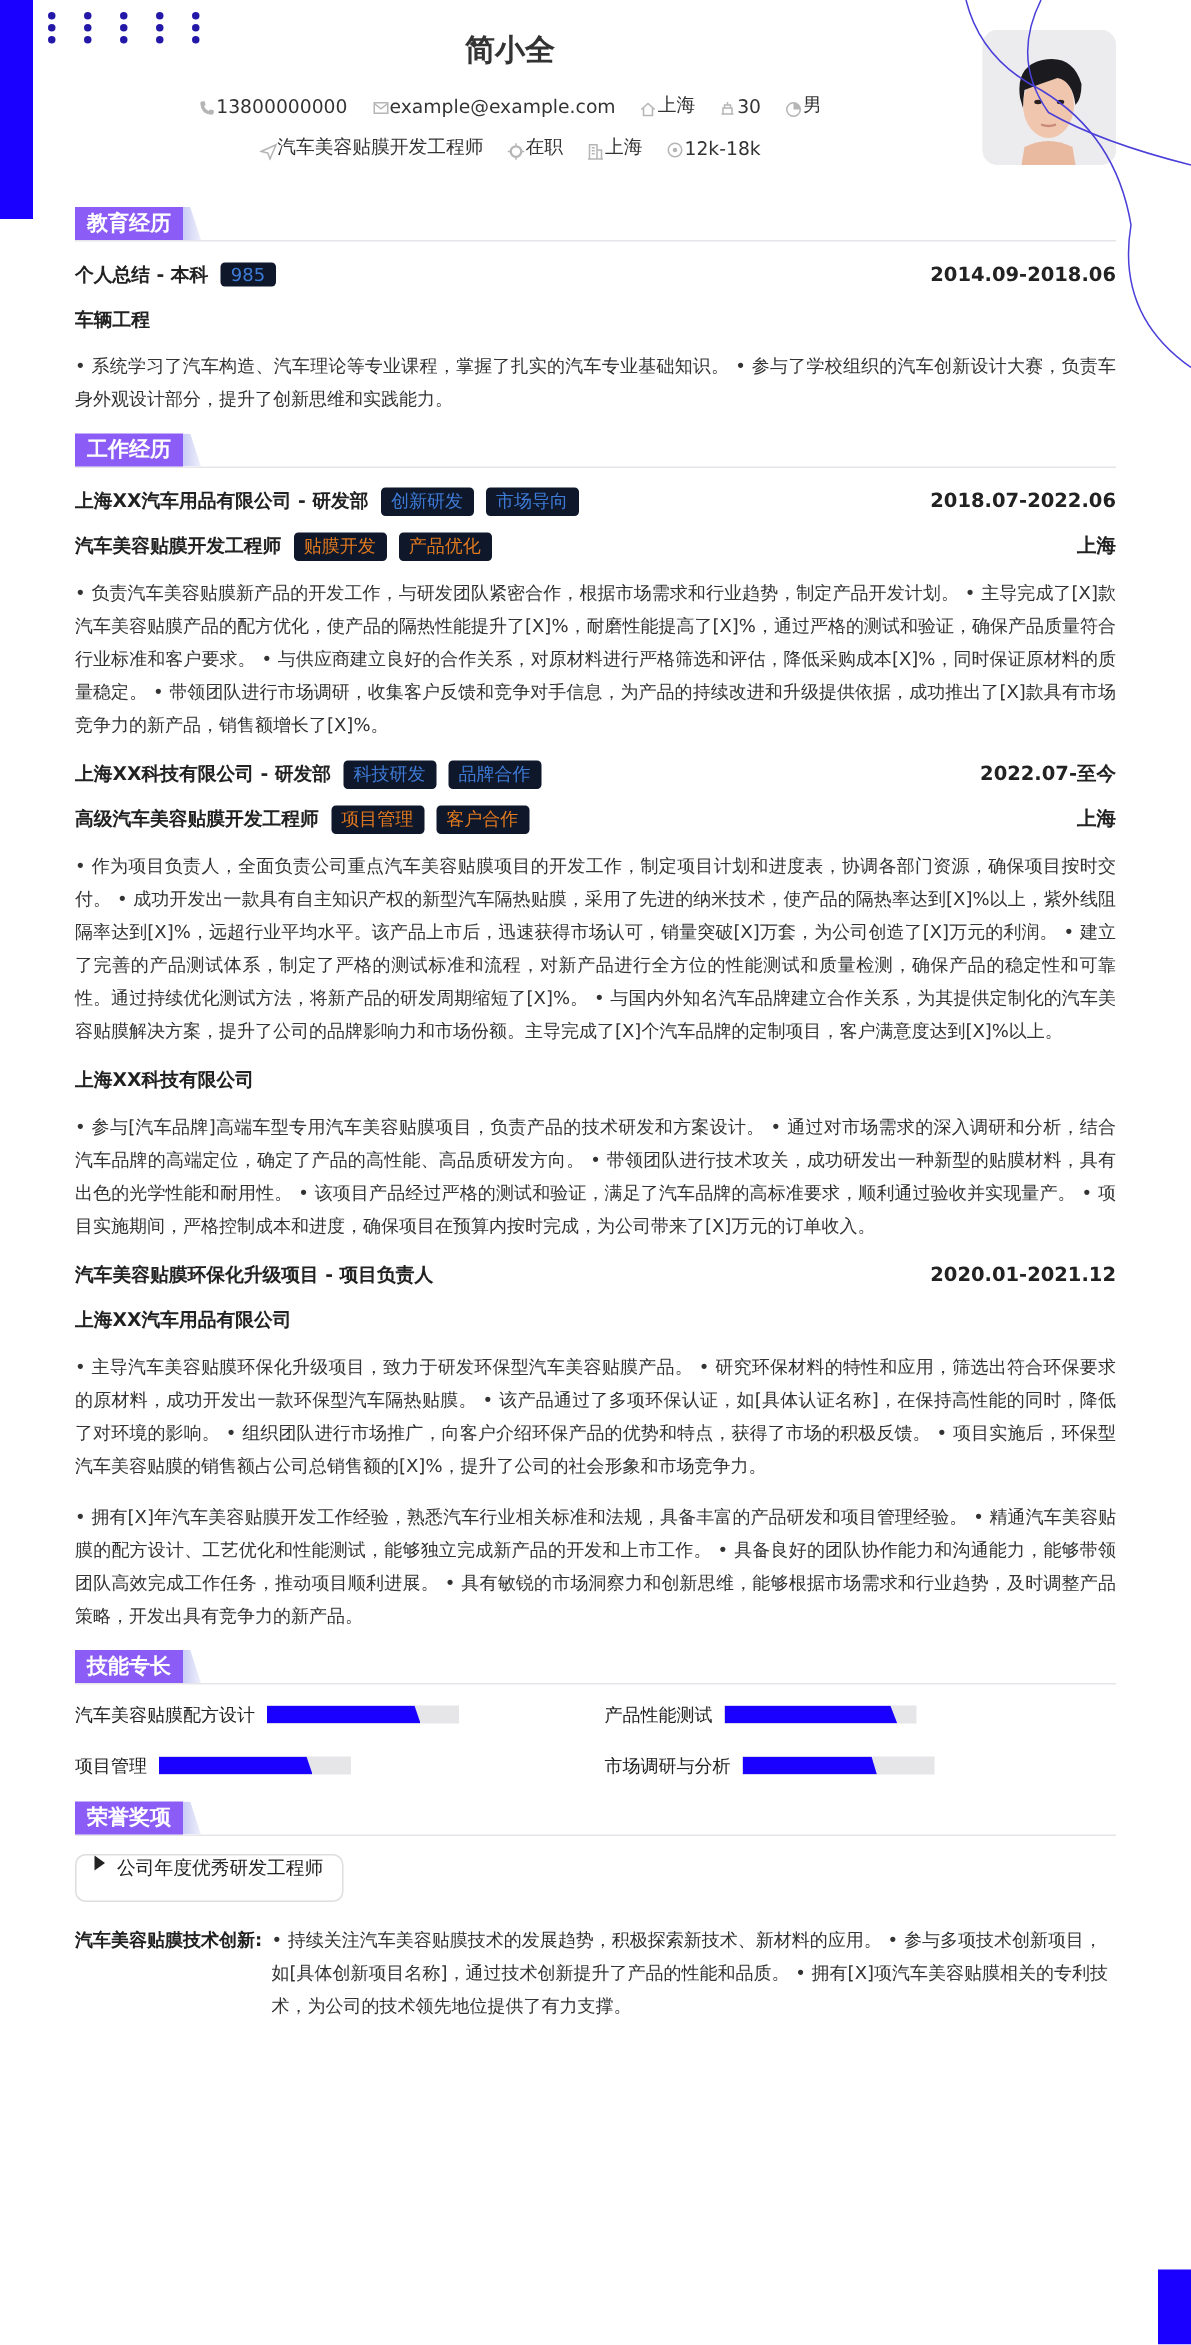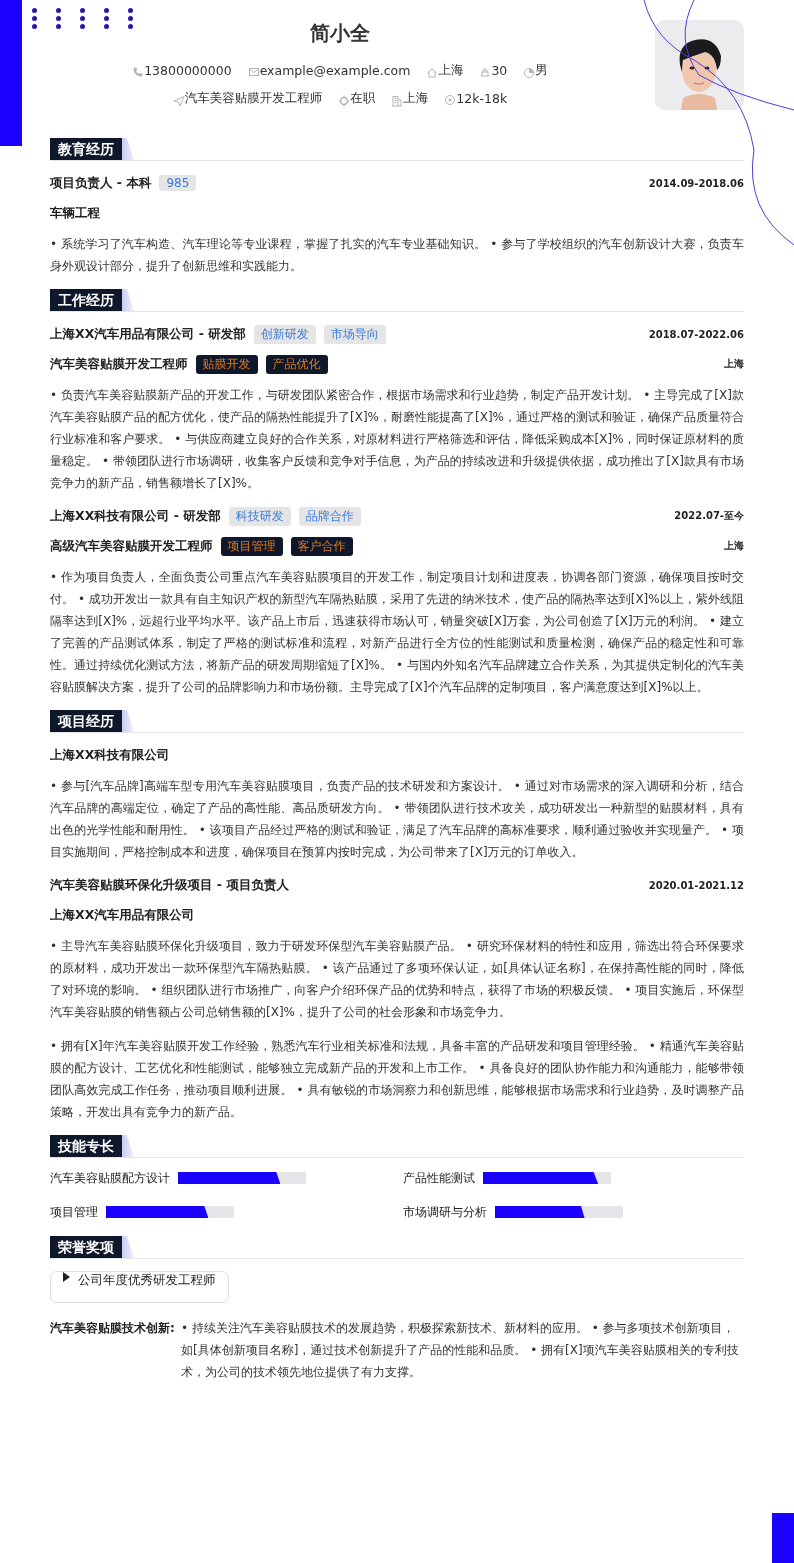--- a/index.html
+++ b/index.html
@@ -24,28 +24,28 @@
   .info-row.r1 { top: 62px; }
   .info-row.r2 { top: 90px; }
   .info-item { display: flex; align-items: flex-end; gap: 0; margin: 0 5px; }
   .ico { width: 12px; height: 12px; display: inline-block; color: #b5b5b5; }
   .ico svg { width: 12px; height: 12px; display: block; }
   .photo { position: absolute; left: 655px; top: 20px; width: 89px; height: 90px; border-radius: 10px; background: #ececef; overflow: hidden; }
 
   .main { position: absolute; left: 50px; top: 138px; width: 694px; }
   .section { margin-top: 0; }
   .sec-head { position: relative; height: 23px; border-bottom: 1px solid #e6e6ea; margin-bottom: 12px; }
-  .sec-title { position: absolute; left: 0; top: 0; height: 22px; padding: 0 8px; background: #0f172a; color: #fff; font-size: 14px; line-height: 22px; font-weight: bold; }
+  .sec-title { position: absolute; left: 0; top: 0; height: 22px; padding: 0 8px; background: #8b5cf6; color: #fff; font-size: 14px; line-height: 22px; font-weight: bold; }
   .sec-title::after { content: ""; position: absolute; right: -12px; top: 0; width: 12px; height: 22px; background: linear-gradient(90deg, #c9ccf4, #eef0fb); clip-path: polygon(0 0, 40% 0, 100% 100%, 0 100%); }
 
   .row { display: flex; justify-content: space-between; align-items: center; height: 20px; margin-bottom: 10px; }
   .row .left { display: flex; align-items: center; gap: 8px; font-weight: bold; font-size: 12.5px; color: #222; }
-  .row .right { font-weight: bold; font-size: 10px; color: #222; }
+  .row .right { font-weight: bold; font-size: 13px; color: #222; }
   .tag { font-weight: normal; font-size: 12px; padding: 1px 7px; border-radius: 3px; }
-  .tag.blue { color: #3d7bd6; background: #e5e5e5; }
+  .tag.blue { color: #3d7bd6; background: #0f172a; }
   .tag.orange { color: #e0791f; background: #0f172a; }
   .desc { font-size: 12px; line-height: 22px; color: #333; margin-bottom: 12px; text-align: justify; }
 
   .skills { display: grid; grid-template-columns: 353px 341px; row-gap: 14px; margin-bottom: 14px; margin-top: -2px; font-family: Liberation Serif, serif; }
   .skill { display: flex; align-items: center; gap: 8px; font-size: 12px; height: 20px; }
   .bar { position: relative; width: 128px; height: 12px; background: #e6e6e8; }
   .bar .fill { position: absolute; left: 0; top: 0; height: 12px; background: #1a00ff; clip-path: polygon(0 0, 96% 0, 100% 100%, 0 100%); }
 
   .award { display: inline-flex; align-items: flex-start; gap: 8px; padding: 0 12px; height: 32px; border: 1px solid #dedede; border-radius: 7px; font-size: 12.5px; margin-bottom: 14px; }
   .award .tri { width: 0; height: 0; border-left: 7px solid #222; border-top: 5px solid transparent; border-bottom: 5px solid transparent; }
@@ -177,21 +177,21 @@
 </svg>
 
 <div class="main">
 
   <section class="section">
     <div class="sec-head">
       <div class="sec-title">教育经历</div>
     </div>
     <div class="row">
       <div class="left">
-        <span>项目负责人 - 本科</span>
+        <span>个人总结 - 本科</span>
         <span class="tag blue">985</span>
       </div>
       <div class="right">2014.09-2018.06</div>
     </div>
     <div class="row">
       <div class="left">
           <span>车辆工程</span>
         </div>
     </div>
     <div class="desc">• 系统学习了汽车构造、汽车理论等专业课程，掌握了扎实的汽车专业基础知识。 • 参与了学校组织的汽车创新设计大赛，负责车身外观设计部分，提升了创新思维和实践能力。</div>
@@ -237,23 +237,20 @@
           <span class="tag orange">项目管理</span>
           <span class="tag orange">客户合作</span>
         </div>
         <div class="right">上海</div>
       </div>
       <div class="desc">• 作为项目负责人，全面负责公司重点汽车美容贴膜项目的开发工作，制定项目计划和进度表，协调各部门资源，确保项目按时交付。 • 成功开发出一款具有自主知识产权的新型汽车隔热贴膜，采用了先进的纳米技术，使产品的隔热率达到[X]%以上，紫外线阻隔率达到[X]%，远超行业平均水平。该产品上市后，迅速获得市场认可，销量突破[X]万套，为公司创造了[X]万元的利润。 • 建立了完善的产品测试体系，制定了严格的测试标准和流程，对新产品进行全方位的性能测试和质量检测，确保产品的稳定性和可靠性。通过持续优化测试方法，将新产品的研发周期缩短了[X]%。 • 与国内外知名汽车品牌建立合作关系，为其提供定制化的汽车美容贴膜解决方案，提升了公司的品牌影响力和市场份额。主导完成了[X]个汽车品牌的定制项目，客户满意度达到[X]%以上。</div>
     </div>
   </section>
 
   <section class="section">
-    <div class="sec-head">
-      <div class="sec-title">项目经历</div>
-    </div>
 
     <div>
       <div class="row">
         <div class="left">
             <span>上海XX科技有限公司</span>
           </div>
       </div>
       <div class="desc">• 参与[汽车品牌]高端车型专用汽车美容贴膜项目，负责产品的技术研发和方案设计。 • 通过对市场需求的深入调研和分析，结合汽车品牌的高端定位，确定了产品的高性能、高品质研发方向。 • 带领团队进行技术攻关，成功研发出一种新型的贴膜材料，具有出色的光学性能和耐用性。 • 该项目产品经过严格的测试和验证，满足了汽车品牌的高标准要求，顺利通过验收并实现量产。 • 项目实施期间，严格控制成本和进度，确保项目在预算内按时完成，为公司带来了[X]万元的订单收入。</div>
     </div>
 

